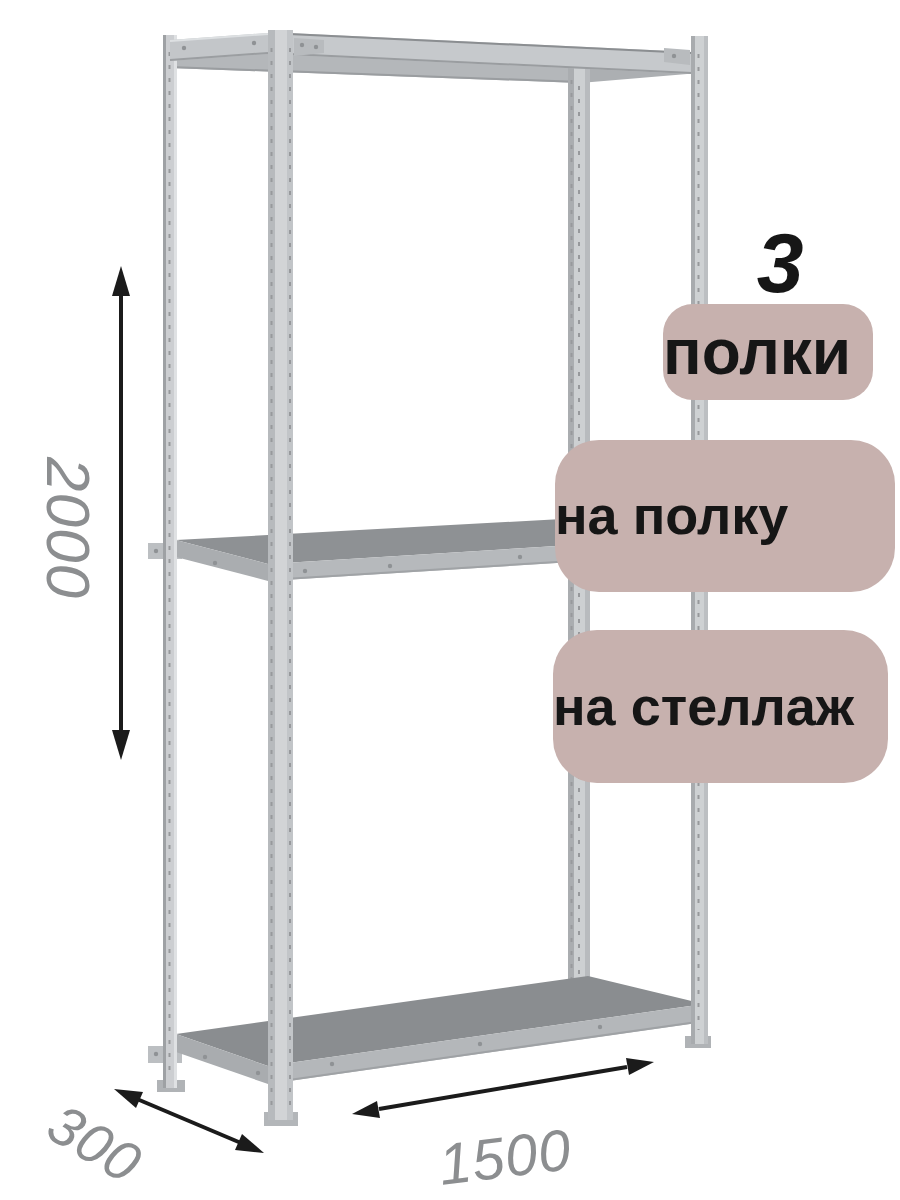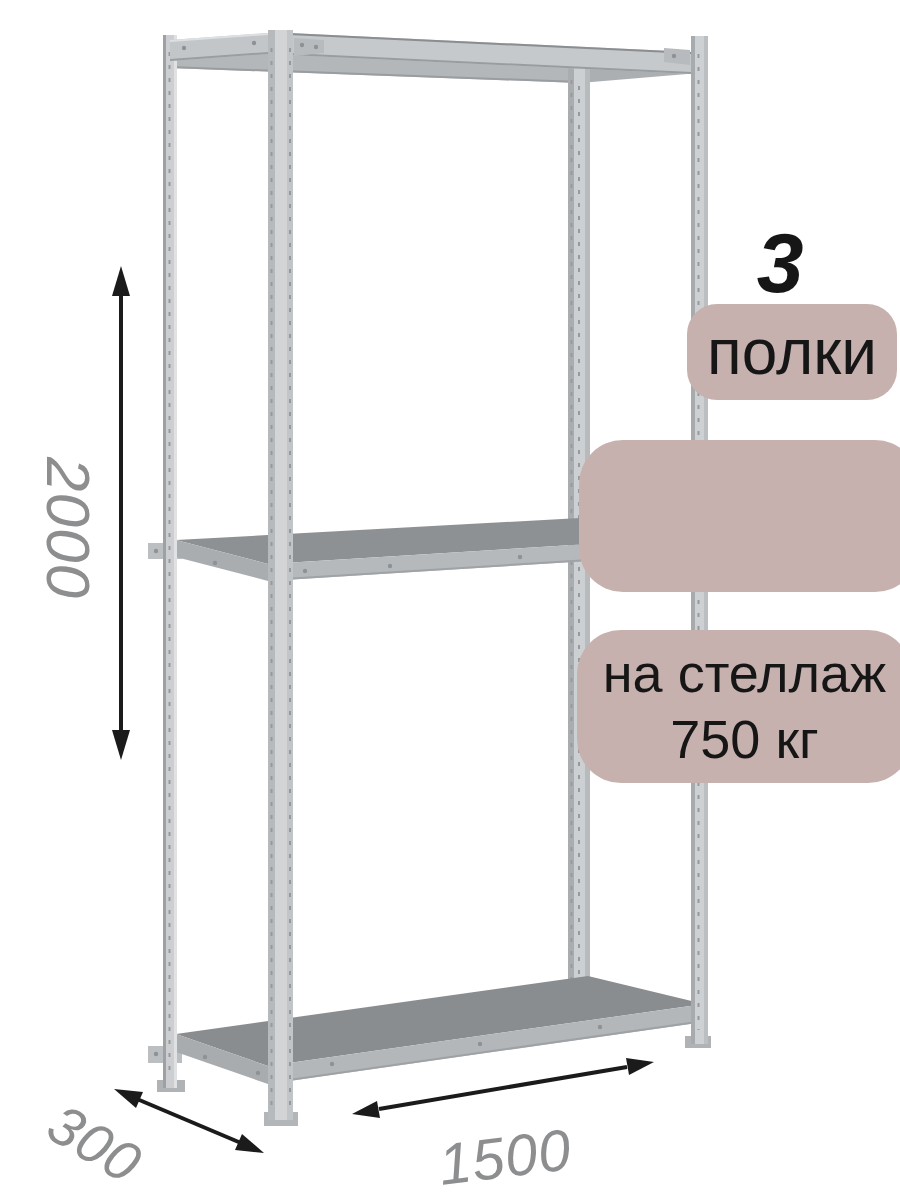--- a/index.html
+++ b/index.html
@@ -20,22 +20,22 @@
   .dim-width{left:390px;top:1123px;width:230px;height:66px;font-size:58px;transform:rotate(-7deg);}
   
   .num3{
     position:absolute;left:730px;top:218px;width:100px;height:90px;
     font-size:84px;font-weight:700;font-style:italic;color:var(--badge_text,#161616);
     text-align:center;line-height:90px;
   }
   
   .badge{
     position:absolute;background:var(--badge_bg,#c7b1ae);
-    display:flex;flex-direction:column;align-items:center;justify-content:center;
-    color:var(--badge_text,#161616);font-weight:400;text-align:center;margin-left:24px;
+    display:flex;flex-direction:column;align-items:flex-start;justify-content:center;
+    color:var(--badge_text,#161616);font-weight:700;text-align:center;
   }
   .badge-count{left:663px;top:304px;width:210px;height:96px;border-radius:30px;font-size:64px;}
   .badge-shelf{left:555px;top:440px;width:340px;height:152px;border-radius:44px;font-size:54px;line-height:1.22;}
   .badge-rack{left:553px;top:630px;width:335px;height:153px;border-radius:44px;font-size:54px;line-height:1.22;}
   .badge span{display:block;}
   
   .arrow-line{stroke:var(--arrow,#1b1b1b);stroke-width:4;fill:none;}
   .arrow-head{fill:var(--arrow,#1b1b1b);stroke:none;}
   .holes{stroke:#97999c;stroke-width:2;stroke-dasharray:4 9;fill:none;}
   .rivet{fill:#8f9295;}
@@ -158,20 +158,20 @@
 
   <div class="dim dim-width">1500</div>
 
   <div class="num3">3</div>
 
   <div class="badge badge-count">
     <span>полки</span>
   </div>
 
   <div class="badge badge-shelf">
+    <span>на полку</span>
   </div>
 
   <div class="badge badge-rack">
     <span>на стеллаж</span>
-    <span>750 кг</span>
   </div>
 
 </div>
 
 </body></html>

